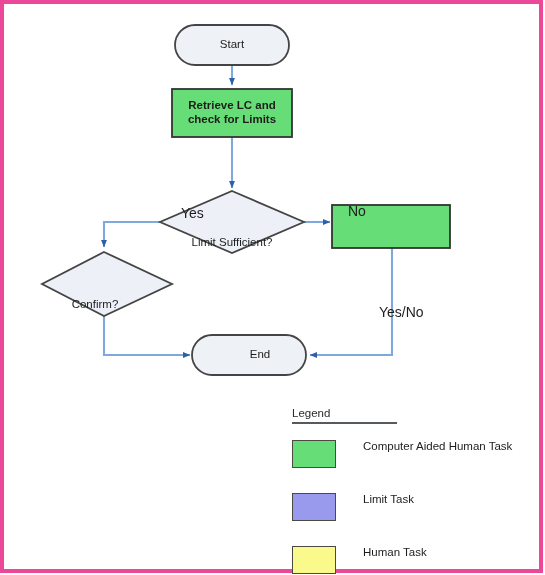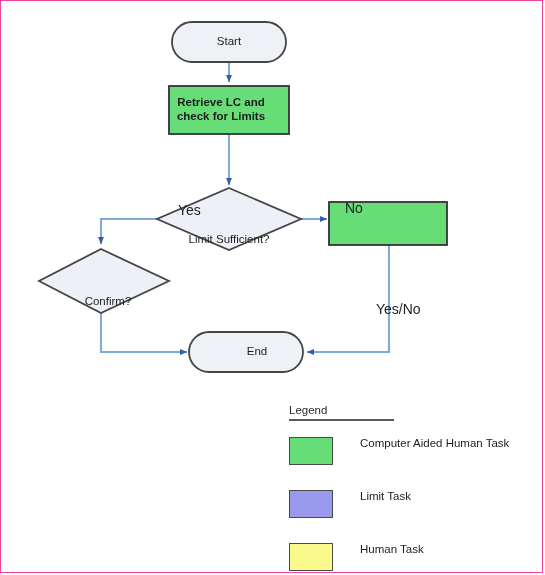--- a/index.html
+++ b/index.html
@@ -4,21 +4,21 @@
 <style>
   html,body{margin:0;padding:0;background:#ffffff;}
   body{
     width:545px;height:575px;
     font-family:"Liberation Sans", sans-serif;
     overflow:hidden;
   }
   #frame{
     position:relative;
     width:543px;height:573px;
-    border:1px solid #ec4899;
+    border:4px solid #ec4899;
     background:#ffffff;
     box-sizing:border-box;
   }
   svg#canvas{position:absolute;left:0;top:0;width:543px;height:573px;}
 
   
   .nodetext{
     position:absolute;
     text-align:center;
     color:#1d1d1d;
@@ -96,27 +96,27 @@
 
     <rect x="328" y="201" width="118" height="43" fill="#66DD77" stroke="#333333" stroke-width="1.8"></rect>
 
     <polygon points="100,248 168,280 100,312 38,280" fill="#EDF1F7" stroke="#444444" stroke-width="1.8"></polygon>
 
     <rect x="188" y="331" width="114" height="40" rx="20" ry="20" fill="#EEF2F7" stroke="#444444" stroke-width="1.8"></rect>
   </svg>
 
   <div class="nodetext term-label" style="left:171px;top:34px;width:114px;">Start</div>
 
-  <div class="nodetext proc-label" style="left:160px;top:95px;width:120px;">Retrieve LC and
+  <div class="nodetext proc-label" style="left:168px;top:95px;width:120px;">Retrieve LC and
 check for Limits</div>
 
   <div class="nodetext dec-label" style="left:156px;top:212px;width:144px;">Limit Sufficient?</div>
 
 
-  <div class="nodetext dec-label" style="left:42px;top:274px;width:130px;">Confirm?</div>
+  <div class="nodetext dec-label" style="left:26px;top:274px;width:130px;">Confirm?</div>
 
   <div class="nodetext term-label" style="left:188px;top:344px;width:136px;">End</div>
 
   <div class="edge-label" style="left:133px;top:201px;">Yes</div>
 
   <div class="edge-label" style="left:300px;top:199px;">No</div>
 
   <div class="edge-label" style="left:331px;top:300px;">Yes/No</div>
 
   <div id="legend">

